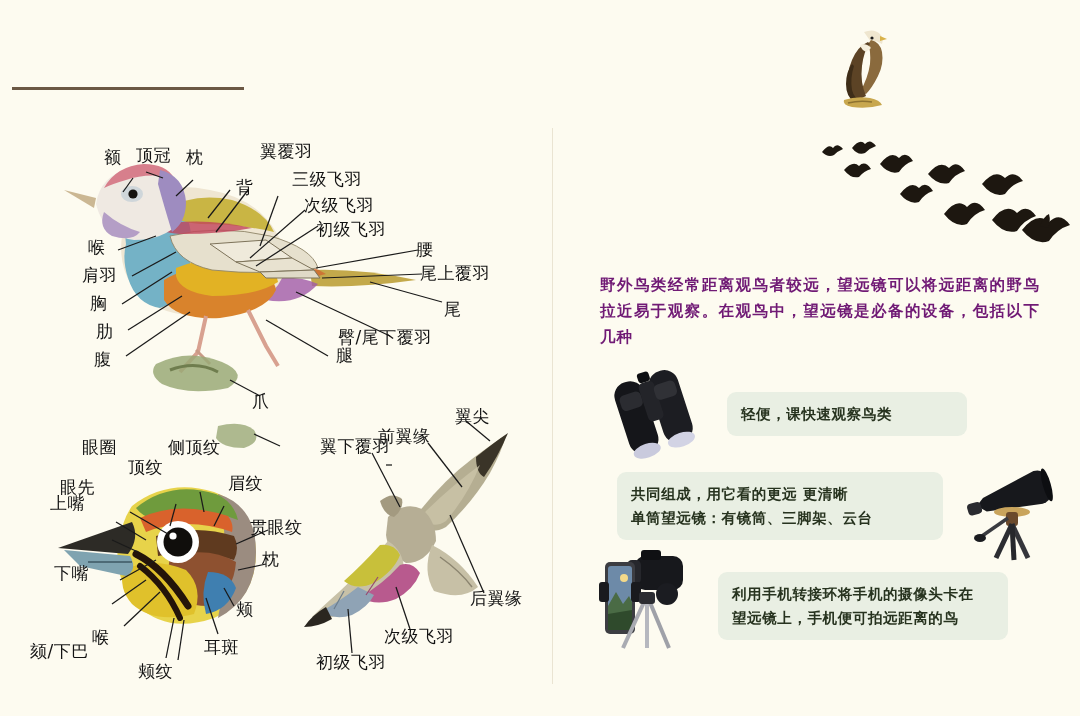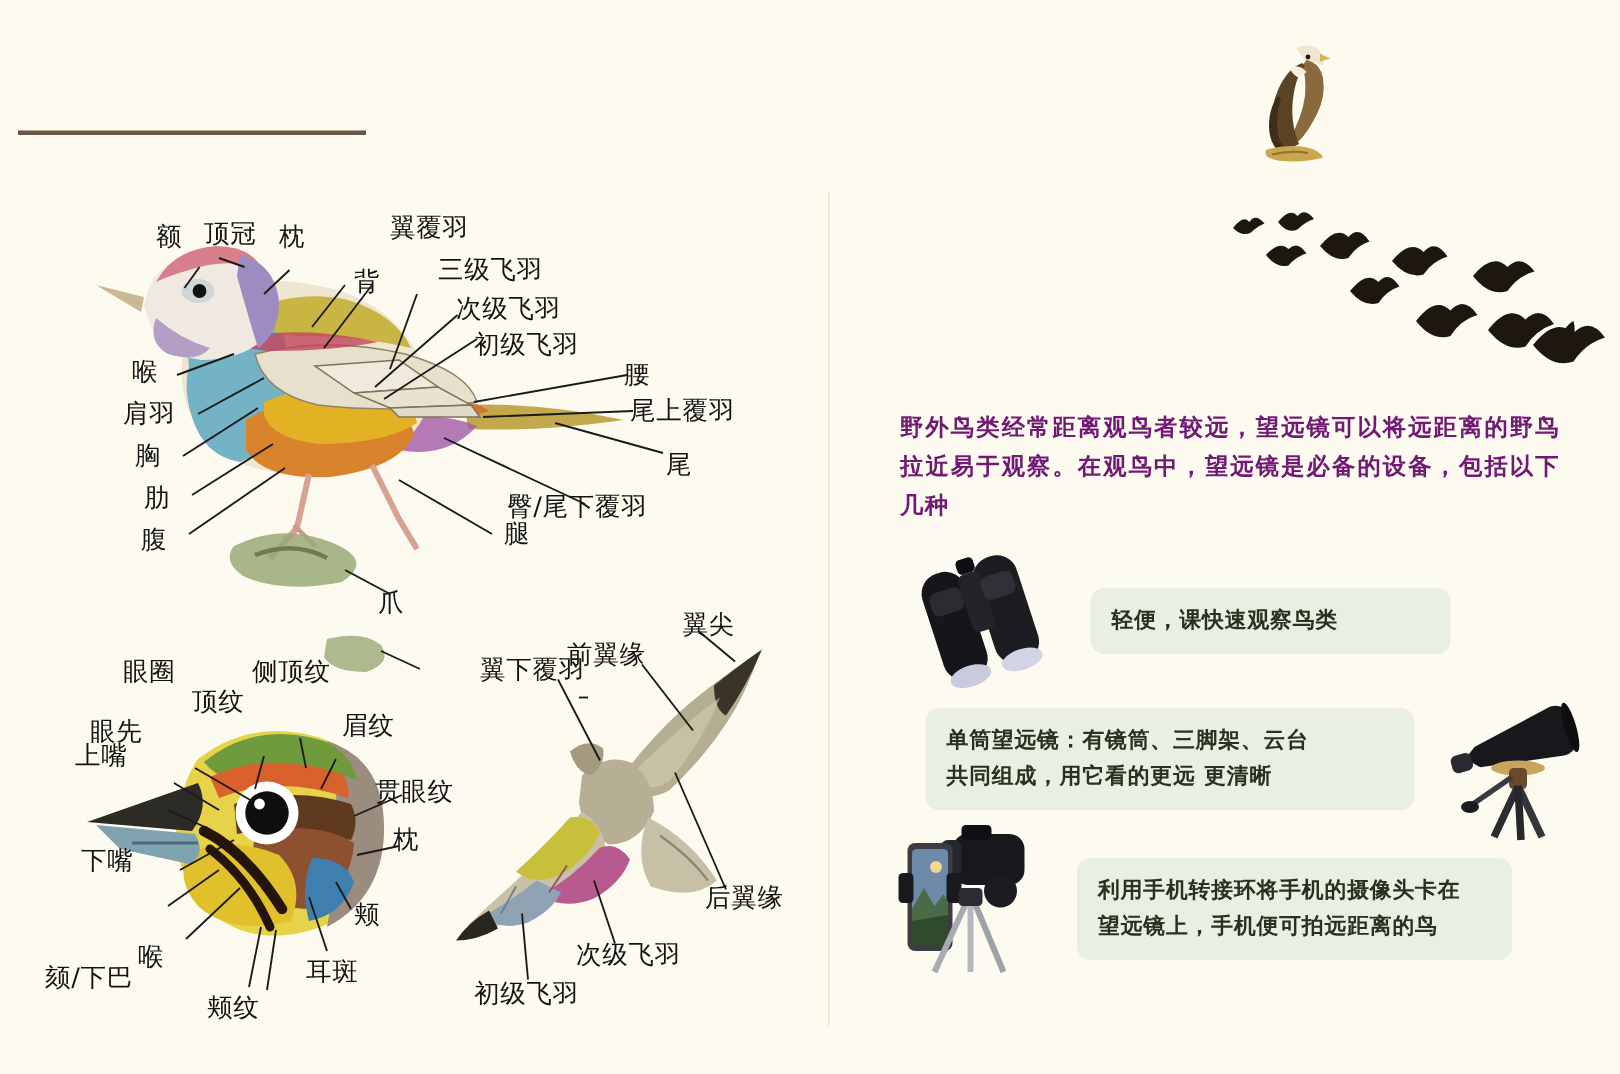--- a/index.html
+++ b/index.html
@@ -153,22 +153,22 @@
       <ellipse cx="54" cy="50" rx="18" ry="5" fill="#c9a45c"></ellipse>
       <rect x="48" y="50" width="12" height="14" rx="3" fill="#6b4a2c"></rect>
       <path d="M54 62 L38 96" stroke="#2c2d32" stroke-width="5" fill="none"></path>
       <path d="M54 62 L70 96" stroke="#34353a" stroke-width="5" fill="none"></path>
       <path d="M54 62 L56 98" stroke="#26272b" stroke-width="5" fill="none"></path>
       <path d="M50 56 L24 74" stroke="#3a3b40" stroke-width="3.5" fill="none"></path>
       <ellipse cx="22" cy="76" rx="6" ry="4" fill="#1b1c20"></ellipse>
     </svg>
   </div>
   <div class="callout" id="callout-2">
+    <div>共同组成，用它看的更远 更清晰</div>
     <div>单筒望远镜：有镜筒、三脚架、云台</div>
-    <div>共同组成，用它看的更远 更清晰</div>
   </div>
 
   <div class="device" id="phonerig">
     <svg viewBox="0 0 128 110" width="128" height="110">
       <rect x="52" y="8" width="48" height="34" rx="10" fill="#17181c"></rect>
       <rect x="44" y="12" width="14" height="24" rx="5" fill="#26272c"></rect>
       <rect x="58" y="2" width="20" height="10" rx="3" fill="#0f1013"></rect>
       <circle cx="84" cy="46" r="11" fill="#1b1c21"></circle>
       <rect x="22" y="14" width="30" height="72" rx="5" fill="#3c3d42"></rect>
       <rect x="25" y="18" width="24" height="64" rx="3" fill="#6d8aa8"></rect>

